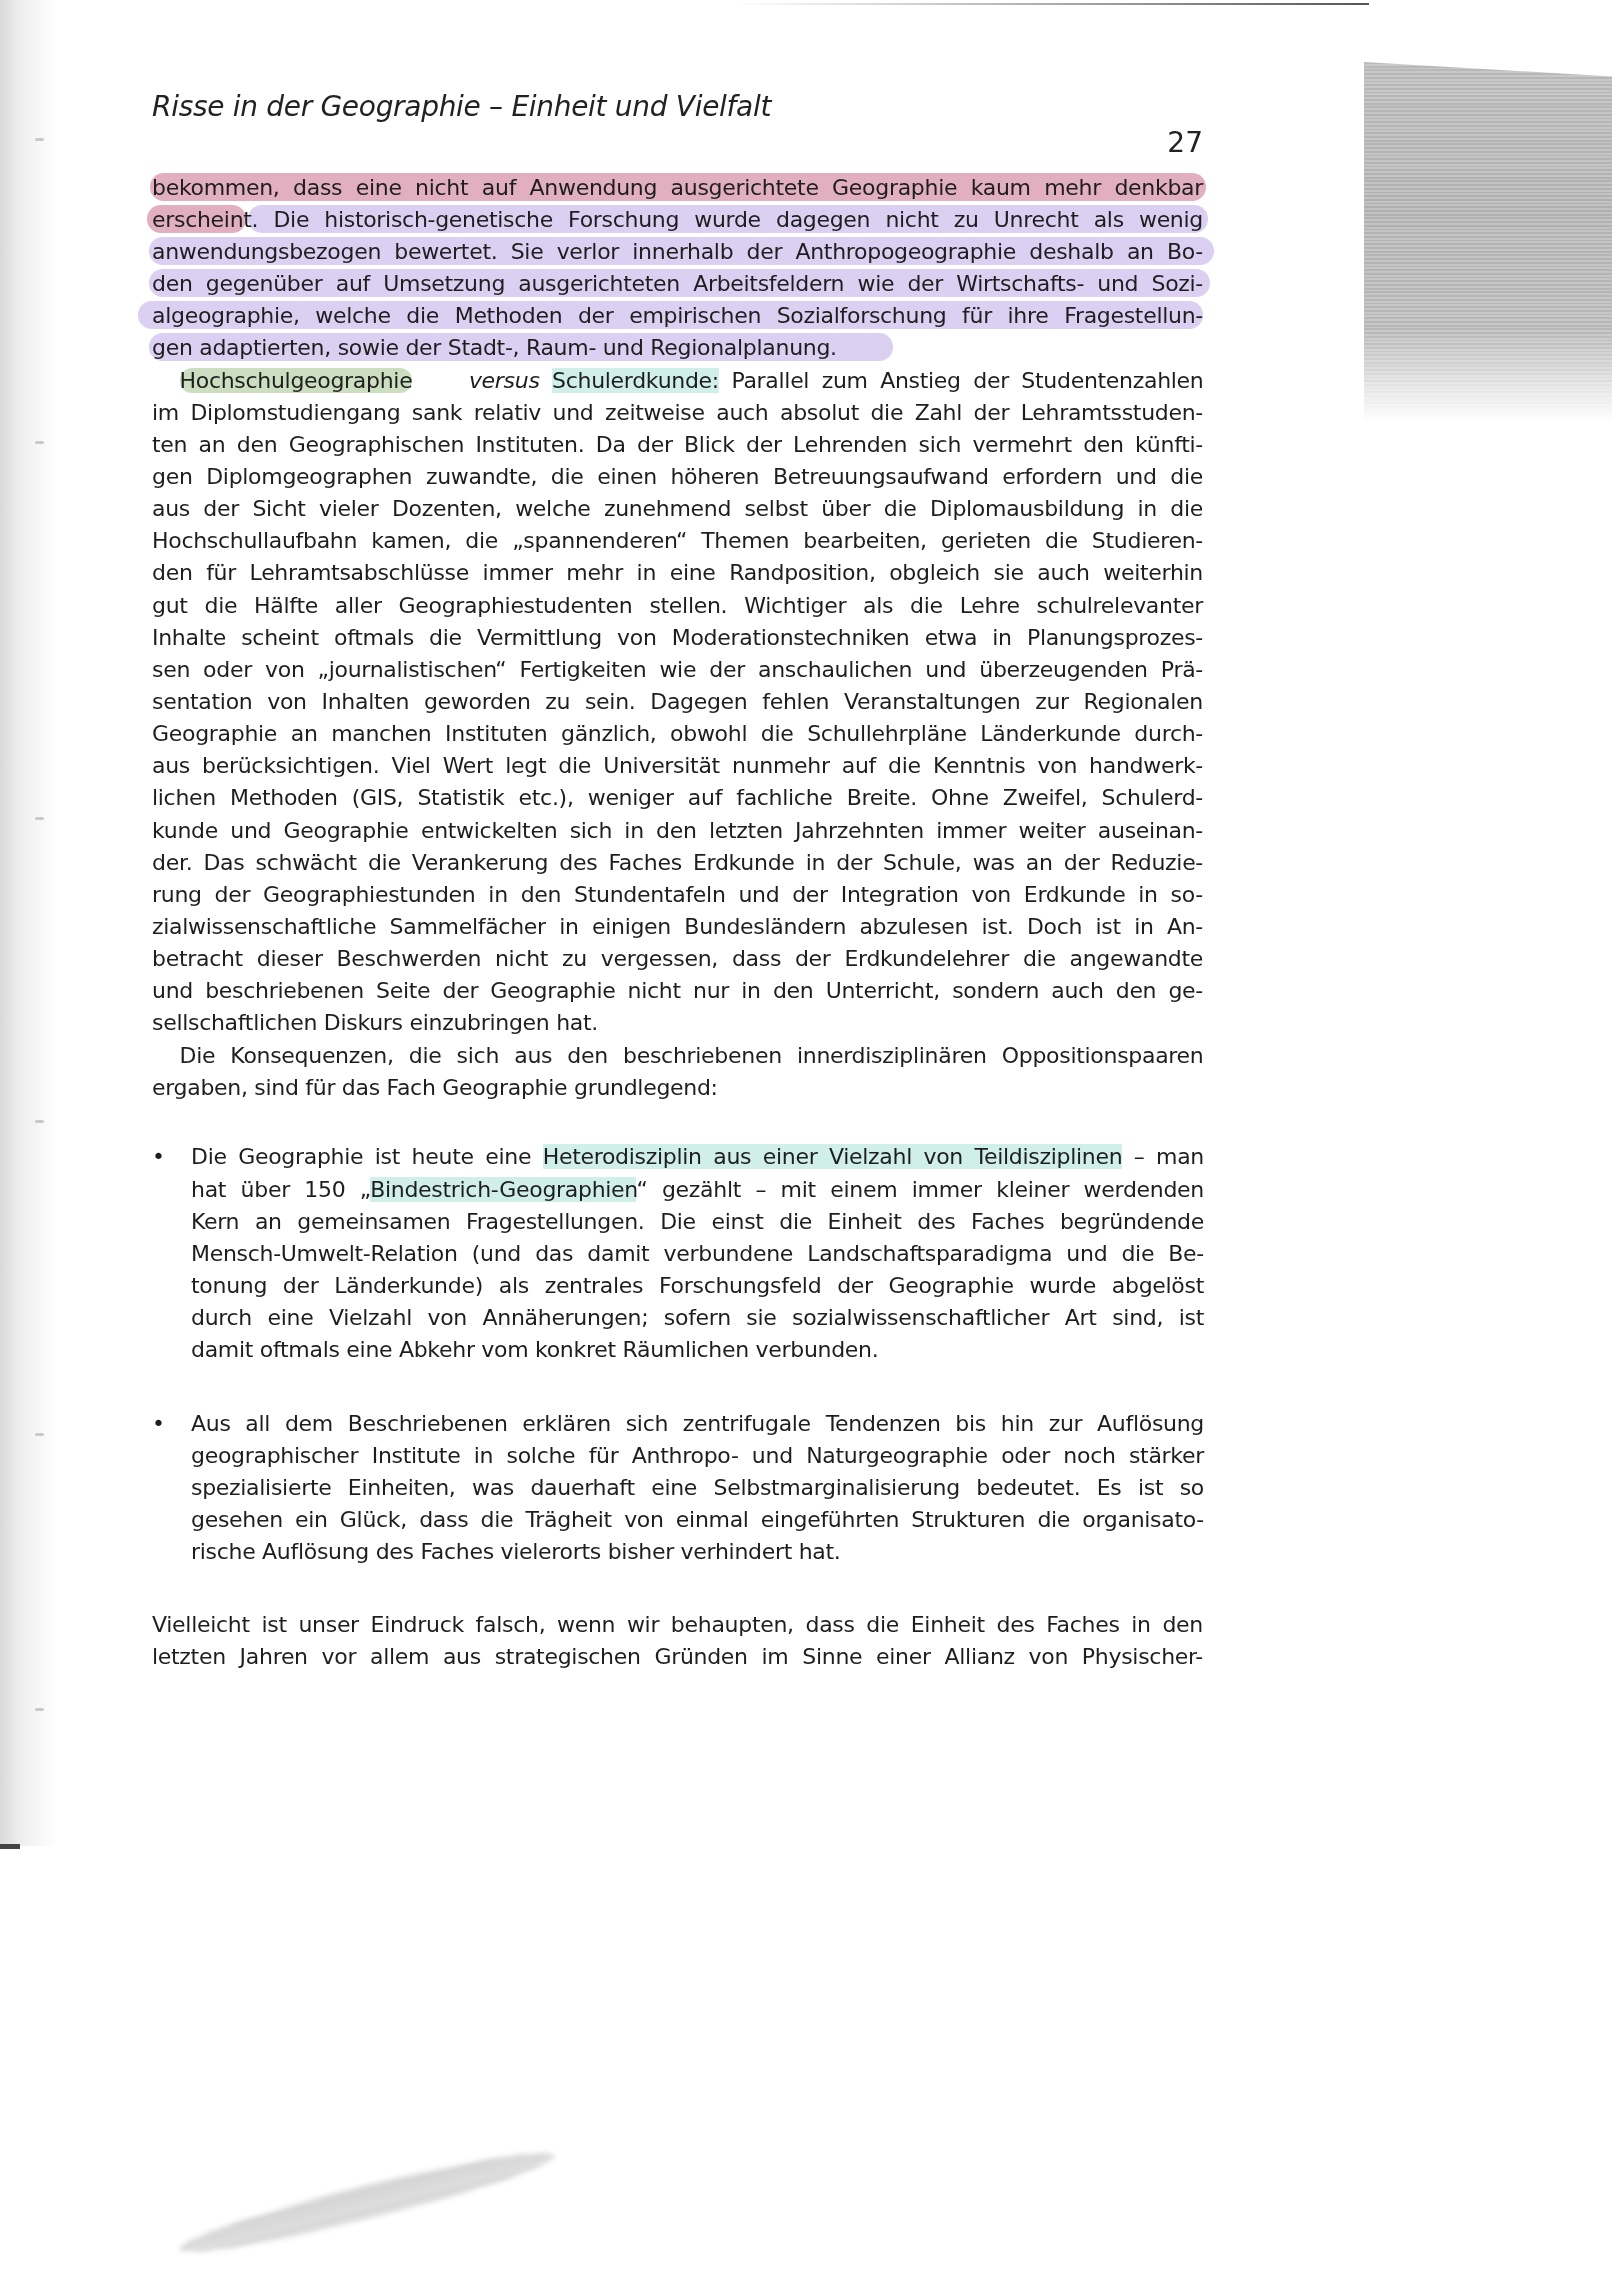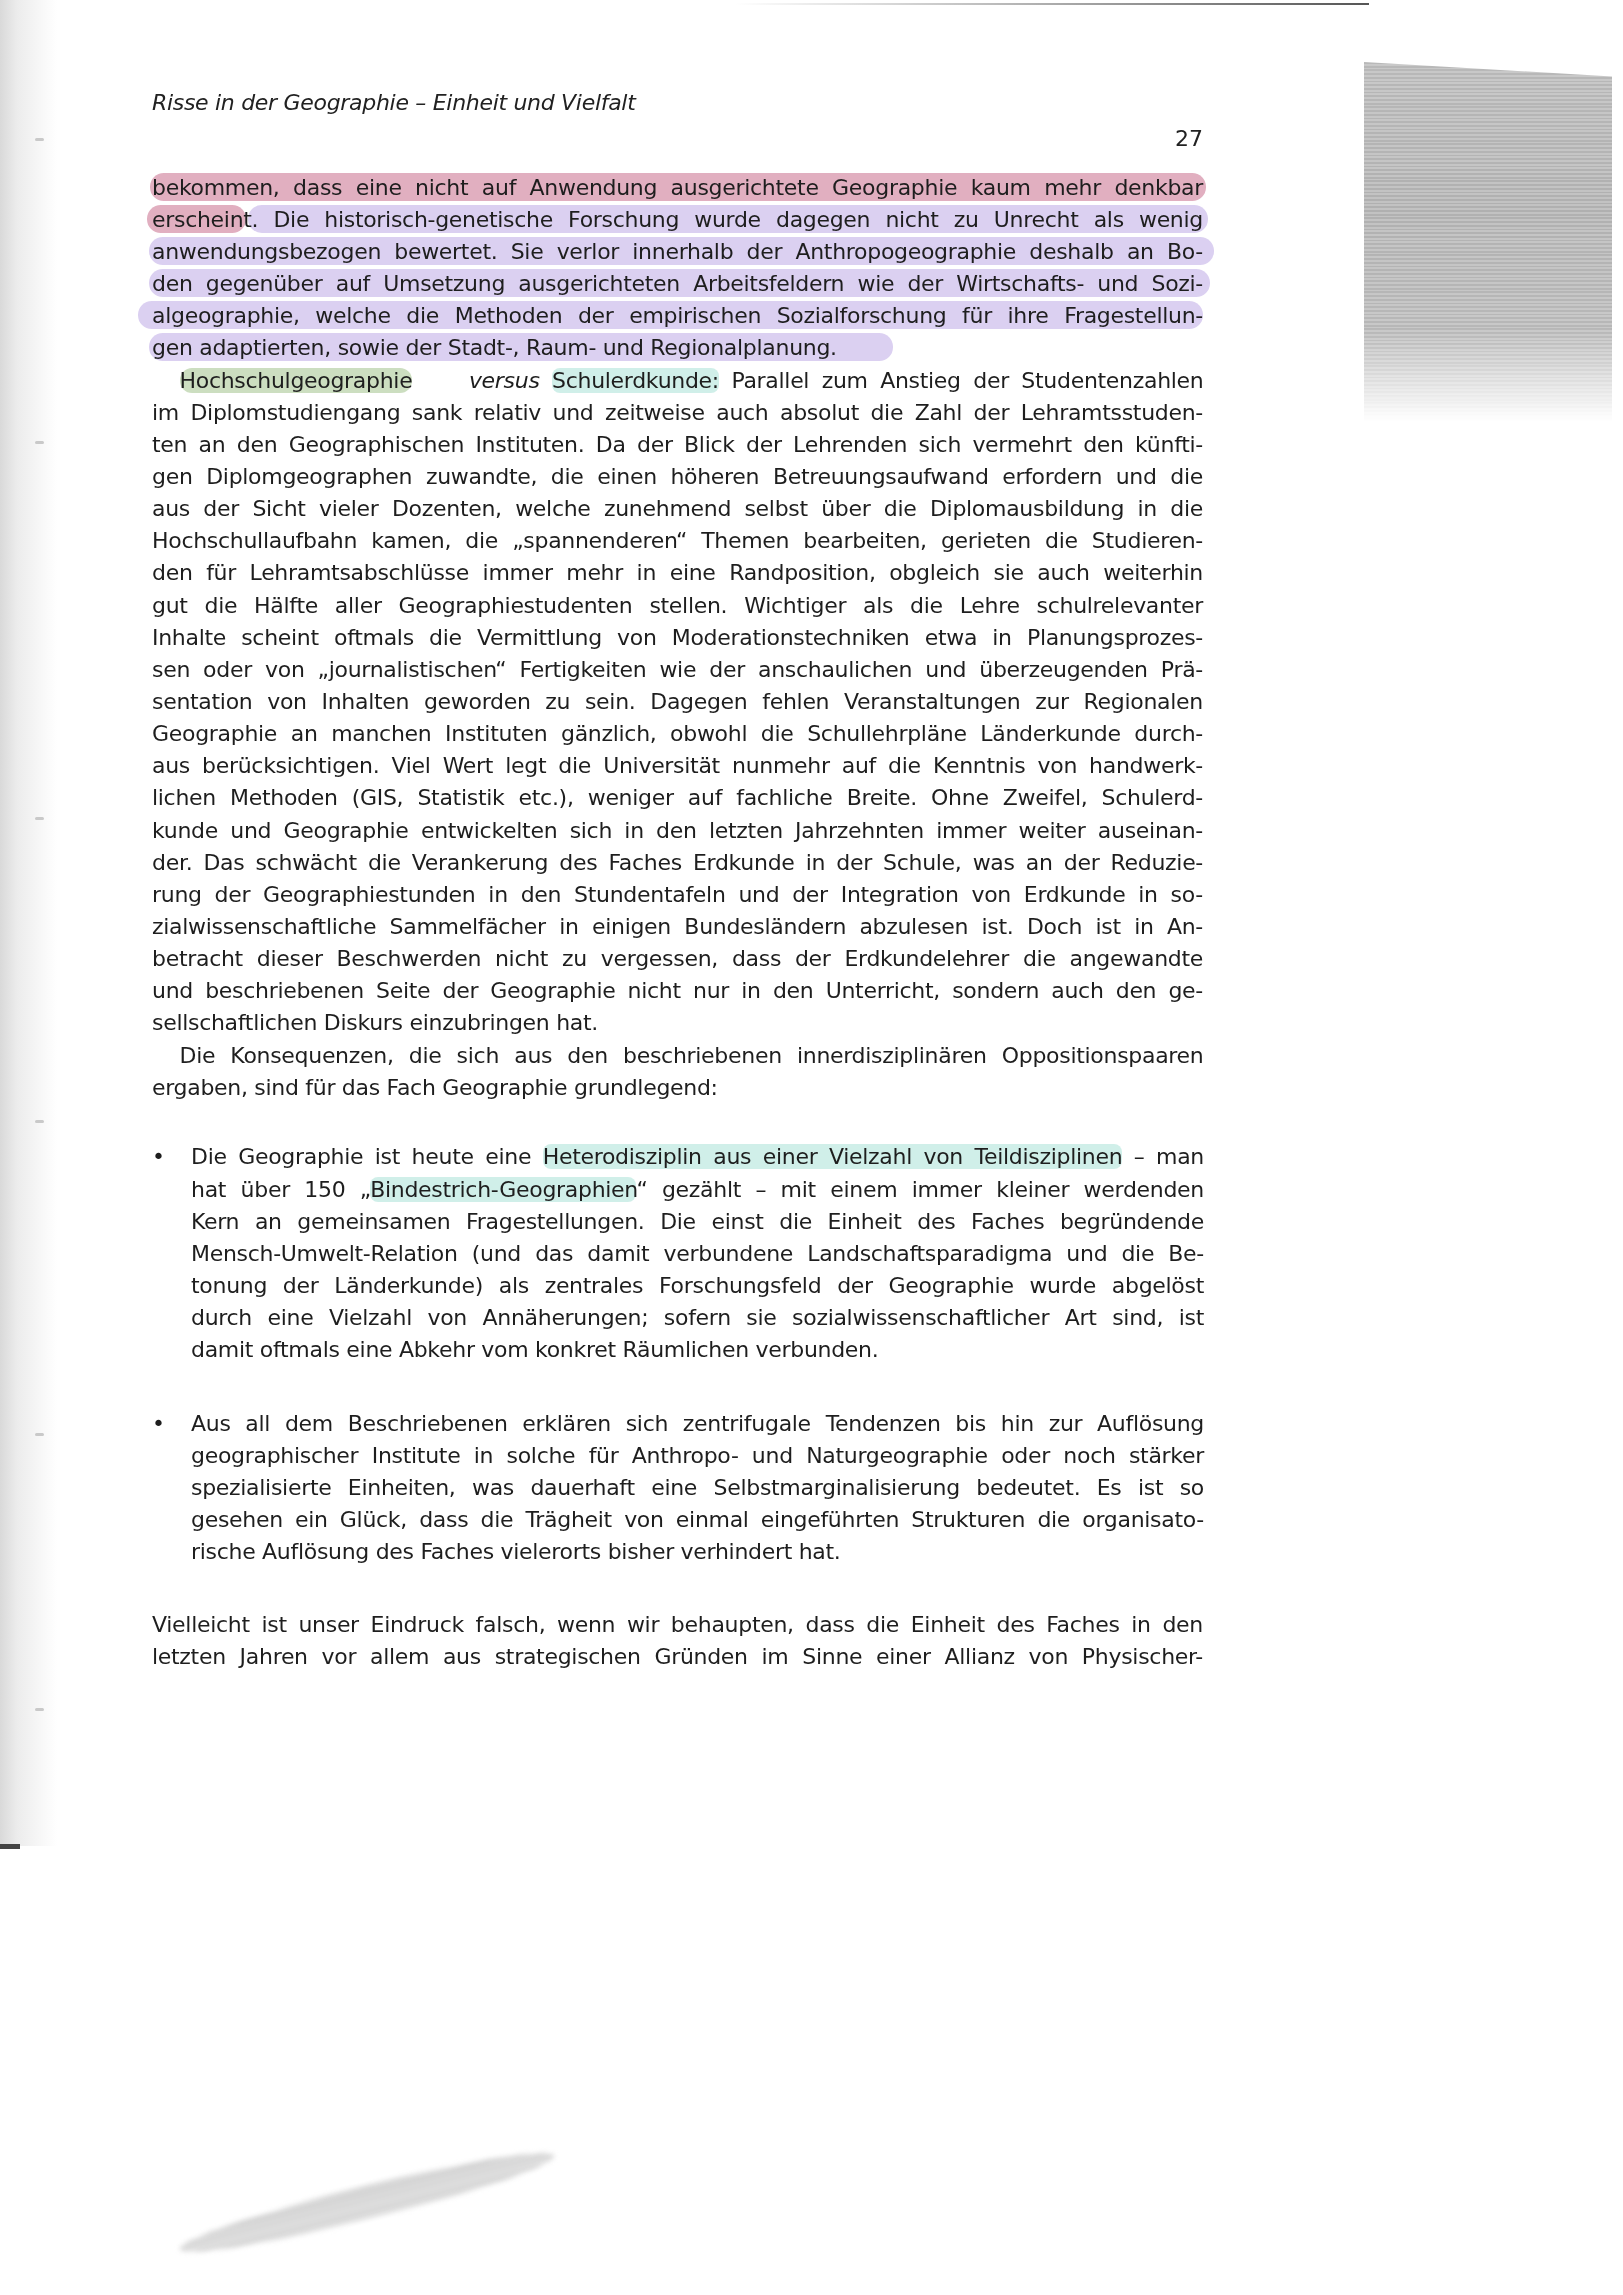--- a/index.html
+++ b/index.html
@@ -32,40 +32,40 @@
     opacity: 0.9;
   }
   .scan-streak {
     position: absolute; left: 174px; top: 2186px; width: 386px; height: 33px;
     background: repeating-linear-gradient(to bottom, rgba(150,150,150,0.55) 0px, rgba(150,150,150,0.55) 1.8px, rgba(210,210,210,0.4) 1.8px, rgba(210,210,210,0.4) 3.7px);
     transform: rotate(-14deg); border-radius: 50%; filter: blur(2.8px);
   }
 
   .header {
     position: absolute; left: 152px; top: 90px; width: 1051px; height: 37px;
-    font-family: "DejaVu Sans", sans-serif; font-size: 22px; color: #222;
+    font-family: "DejaVu Sans", sans-serif; font-size: 28px; color: #222;
   }
   .header .title { position: absolute; left: 0; top: 0; font-style: italic; letter-spacing: -0.3px; }
   .header .page-num { position: absolute; right: 0; top: 0; margin-top: 36px; }
 
   .line {
     position: absolute; left: 152px; width: 1051px; height: 31px;
     font-size: 22px; line-height: 31px; white-space: nowrap;
     text-align: justify; text-align-last: justify; letter-spacing: -0.3px;
   }
   .line.indent { padding-left: 27.5px; width: 1024px; }
   .line.last { text-align-last: left; }
   .line.bul { left: 191px; width: 1013px; }
   .bullet-dot {
     position: absolute; left: 152px; width: 9.2px; font-size: 22px; line-height: 31px;
   }
   .hl-pink { background: rgba(200, 110, 140, 0.55); border-radius: 11px; }
   .hl-lav { background: rgba(190, 170, 230, 0.55); border-radius: 11px; }
   .hl-green { background: rgba(170, 200, 150, 0.6); border-radius: 12px; margin-top: 33px; }
-  .hl-mint { background: rgba(170, 225, 215, 0.55); border-radius: 8px; }
+  .hl-mint { background: rgba(170, 225, 215, 0.55); border-radius: 1px; }
   .hl-band {
     position: absolute; height: 27.5px; border-radius: 13.8px;
   }
   em { font-style: italic; margin-left: 44px; }
 </style>
 </head>
 <body>
 
 <div class="spine">
   <div class="spine-notch" style="top:138px"></div>

